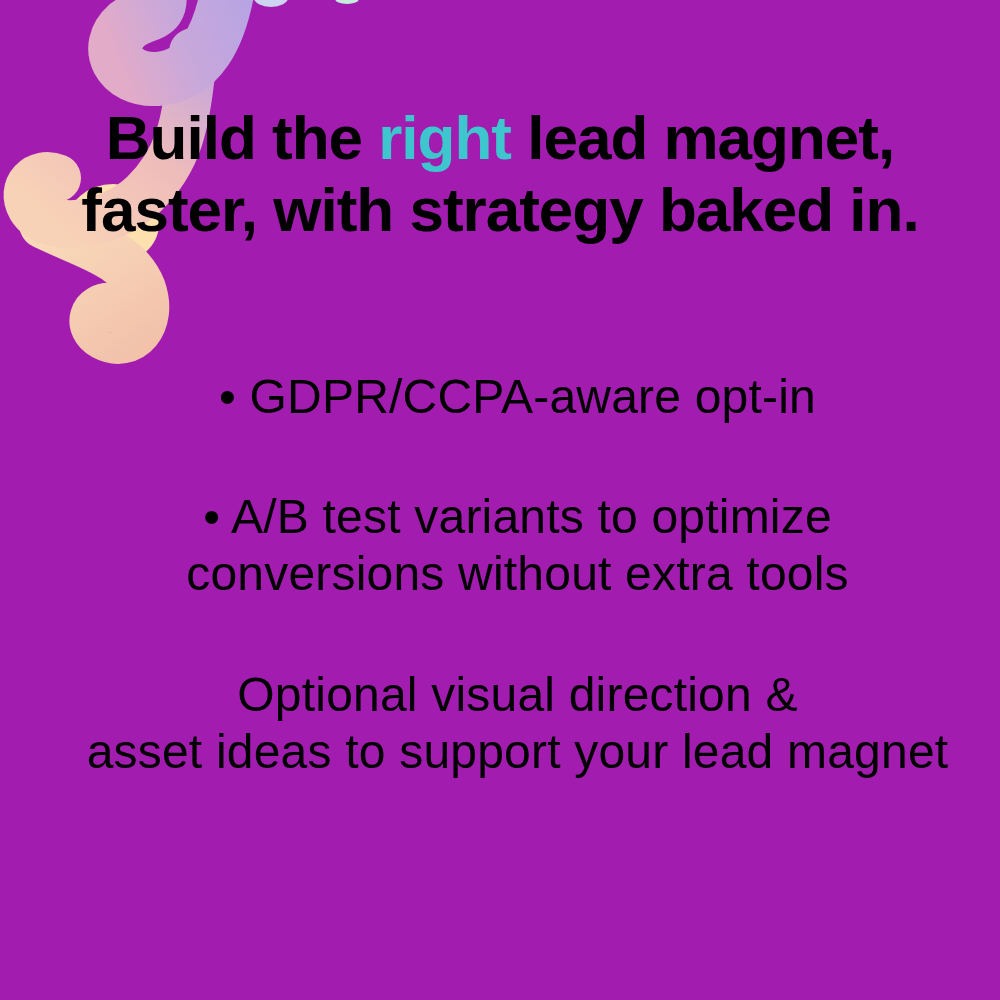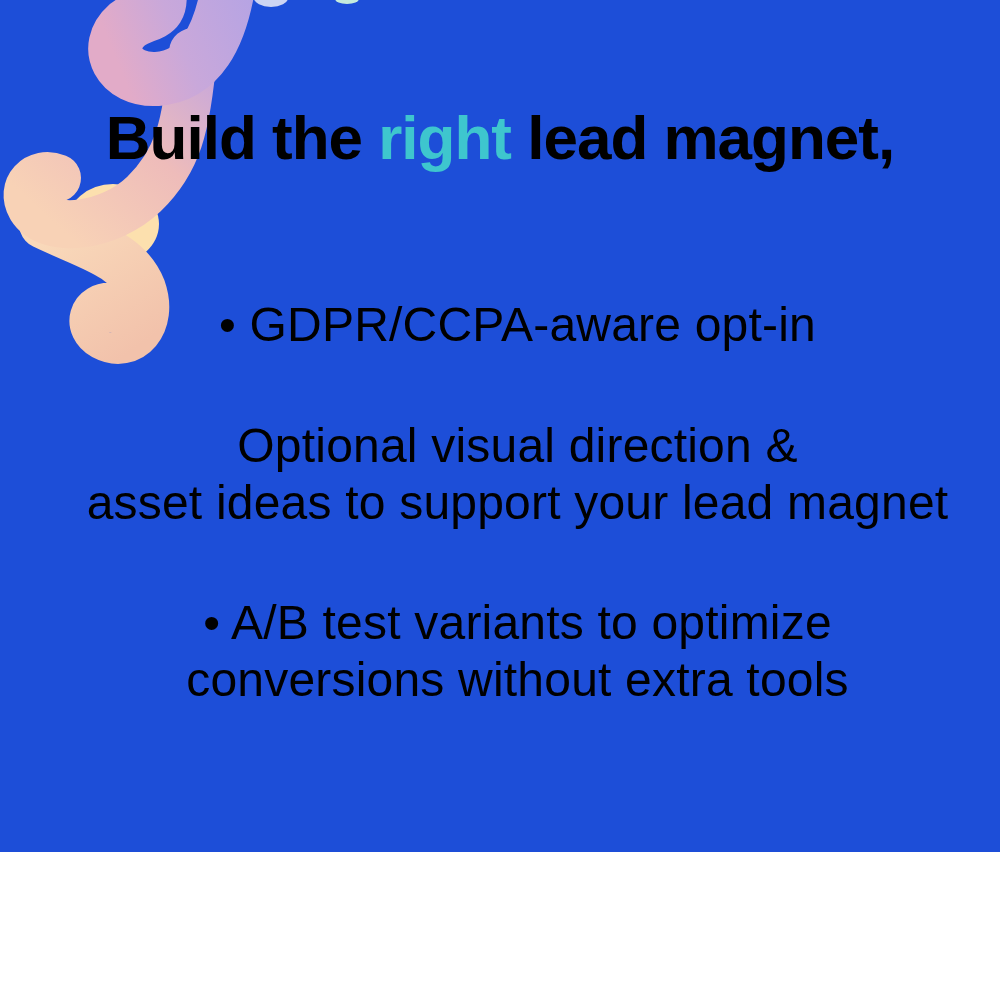--- a/index.html
+++ b/index.html
@@ -3,22 +3,22 @@
 <meta charset="utf-8">
 <style>
   html, body {
     margin: 0;
     padding: 0;
     background: #ffffff;
   }
   .canvas {
     position: relative;
     width: 1000px;
-    height: 852px;
-    background: #1d4ed8;
+    height: 1000px;
+    background: #a21caf;
     overflow: hidden;
     font-family: "Liberation Sans", "DejaVu Sans", sans-serif;
     color: #000000;
   }
   .deco {
     position: absolute;
     top: 0;
     left: 0;
     pointer-events: none;
   }
@@ -84,30 +84,31 @@
 
     <path d="M 193 52 C 187 128, 177 162, 144 194 C 111 226, 49 236, 31 207 C 20 188, 37 170, 57 178" fill="none" stroke="url(#gradDesc)" stroke-width="48" stroke-linecap="round"></path>
 
     <path d="M 231 -34 C 223 42, 197 76, 157 79 C 119 81, 102 47, 127 25 C 146 10, 166 19, 158 -14" fill="none" stroke="url(#gradHook)" stroke-width="54" stroke-linecap="round"></path>
   </svg>
 
   <div class="content">
 
     <h1 class="headline">
       <span class="hl-line"><span class="hl-seg">Build the </span><span class="hl-seg" style="color: rgb(62, 198, 206);">right</span><span class="hl-seg"> lead magnet,</span></span>
+      <span class="hl-line">faster, with strategy baked in.</span>
     </h1>
 
     <p class="feature feature-1">
       <span class="f-line">• GDPR/CCPA-aware opt-in</span>
+    </p>
+
+    <p class="feature feature-2">
+      <span class="f-line">• A/B test variants to optimize</span>
+      <span class="f-line">conversions without extra tools</span>
     </p>
 
     <p class="feature feature-3">
       <span class="f-line">Optional visual direction &amp;</span>
       <span class="f-line">asset ideas to support your lead magnet</span>
     </p>
 
-    <p class="feature feature-2">
-      <span class="f-line">• A/B test variants to optimize</span>
-      <span class="f-line">conversions without extra tools</span>
-    </p>
-
   </div>
 </div>
 
 </body></html>

